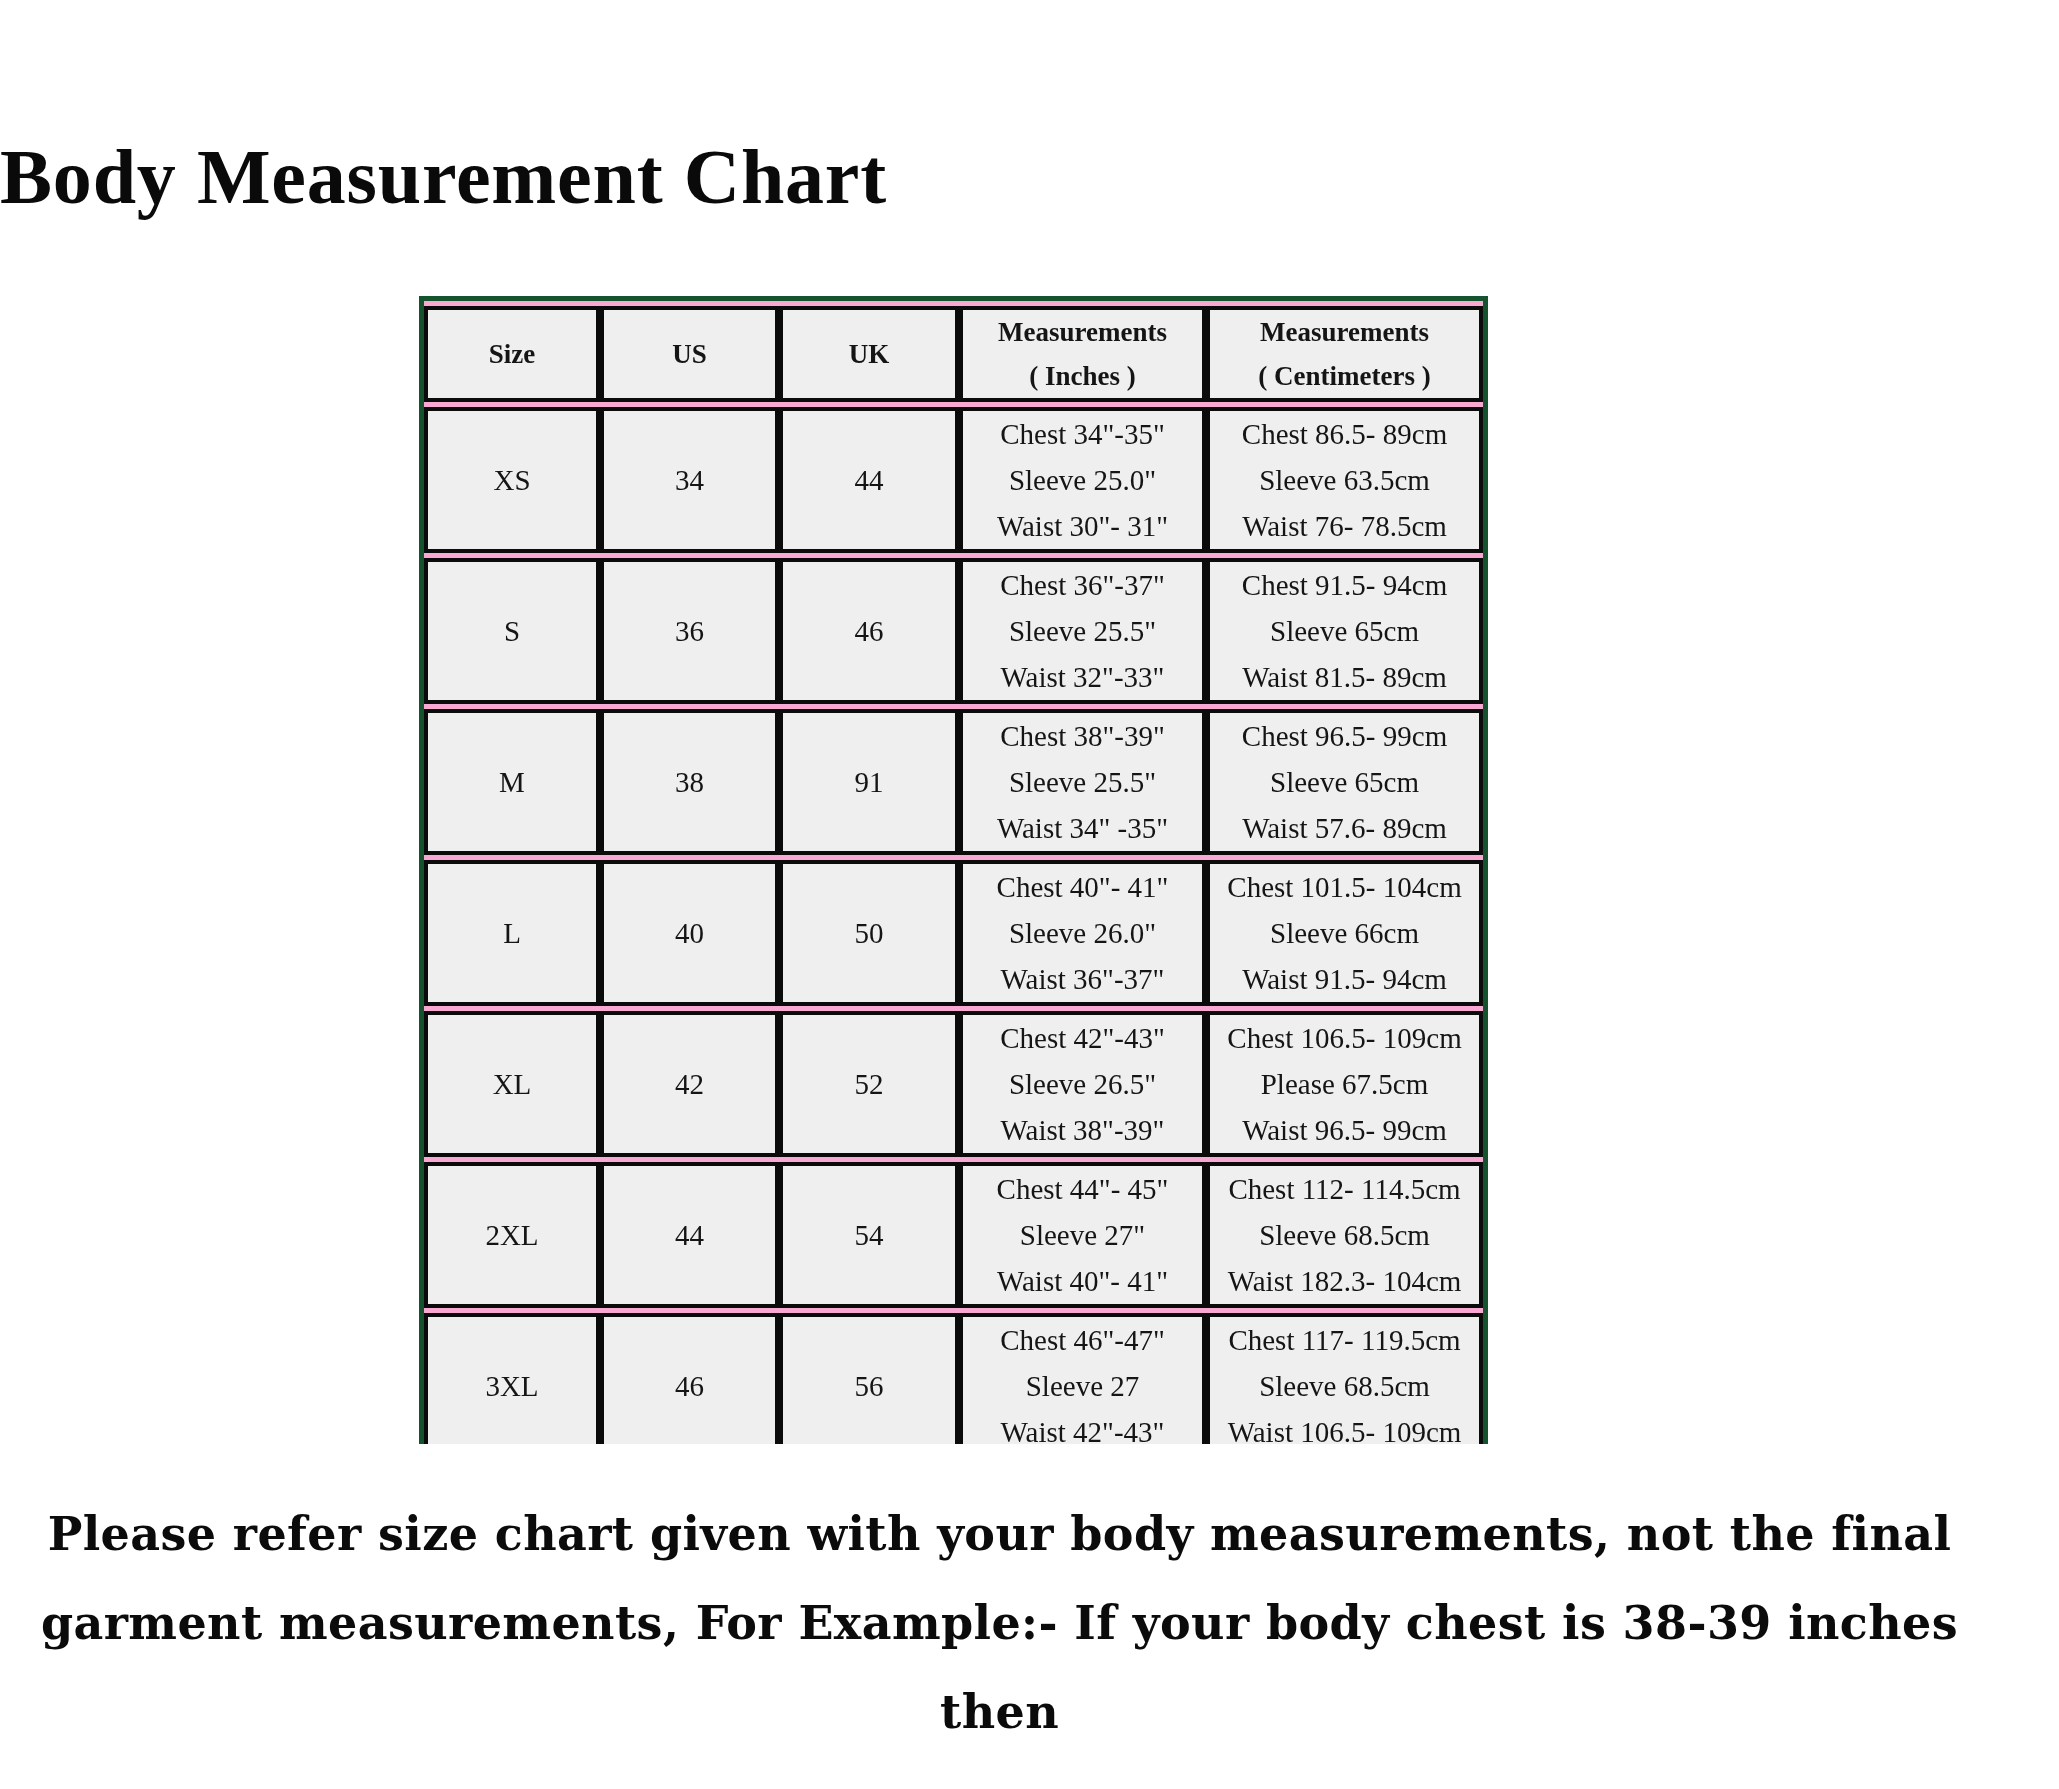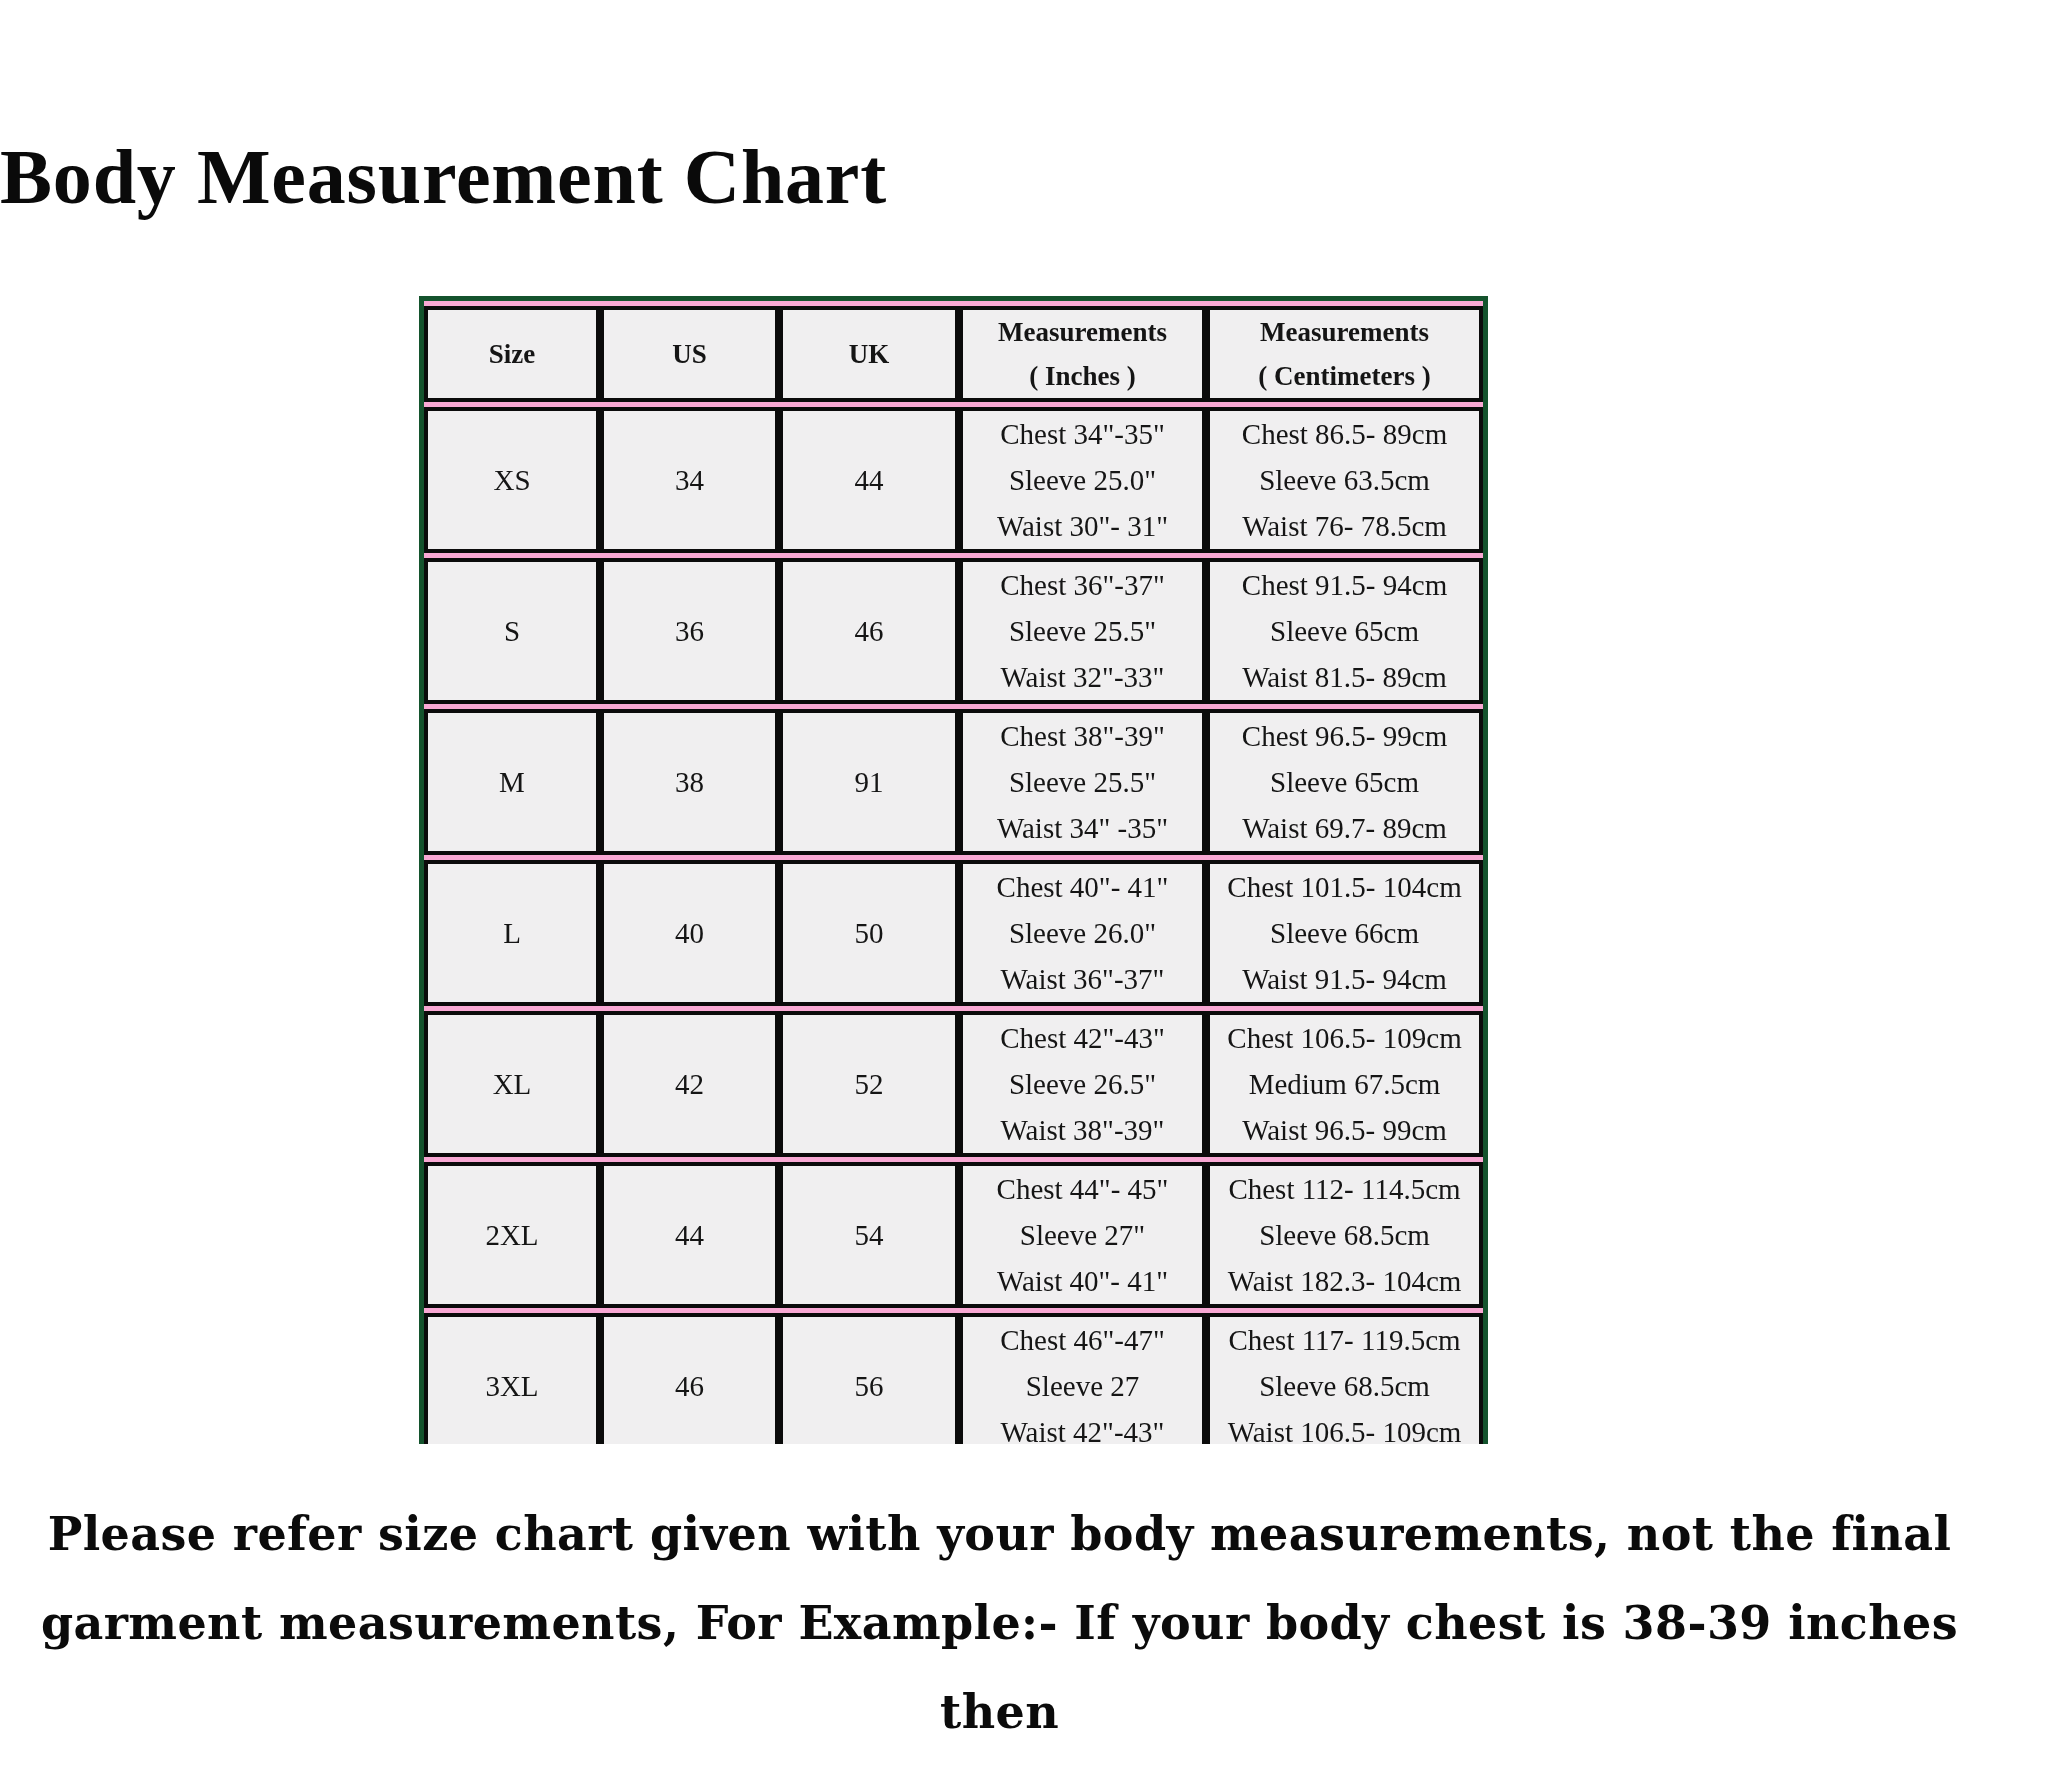--- a/index.html
+++ b/index.html
@@ -160,21 +160,21 @@
           <td>38</td>
           <td>91</td>
           <td>
             <div class="mline">Chest 38"-39"</div>
             <div class="mline">Sleeve 25.5"</div>
             <div class="mline">Waist 34" -35"</div>
           </td>
           <td>
             <div class="mline">Chest 96.5- 99cm</div>
             <div class="mline">Sleeve 65cm</div>
-            <div class="mline">Waist 69.7- 89cm</div>
+            <div class="mline">Waist 57.6- 89cm</div>
           </td>
         </tr>
         <tr>
           <td>L</td>
           <td>40</td>
           <td>50</td>
           <td>
             <div class="mline">Chest 40"- 41"</div>
             <div class="mline">Sleeve 26.0"</div>
             <div class="mline">Waist 36"-37"</div>
@@ -189,21 +189,21 @@
           <td>XL</td>
           <td>42</td>
           <td>52</td>
           <td>
             <div class="mline">Chest 42"-43"</div>
             <div class="mline">Sleeve 26.5"</div>
             <div class="mline">Waist 38"-39"</div>
           </td>
           <td>
             <div class="mline">Chest 106.5- 109cm</div>
-            <div class="mline">Medium 67.5cm</div>
+            <div class="mline">Please 67.5cm</div>
             <div class="mline">Waist 96.5- 99cm</div>
           </td>
         </tr>
         <tr>
           <td>2XL</td>
           <td>44</td>
           <td>54</td>
           <td>
             <div class="mline">Chest 44"- 45"</div>
             <div class="mline">Sleeve 27"</div>

